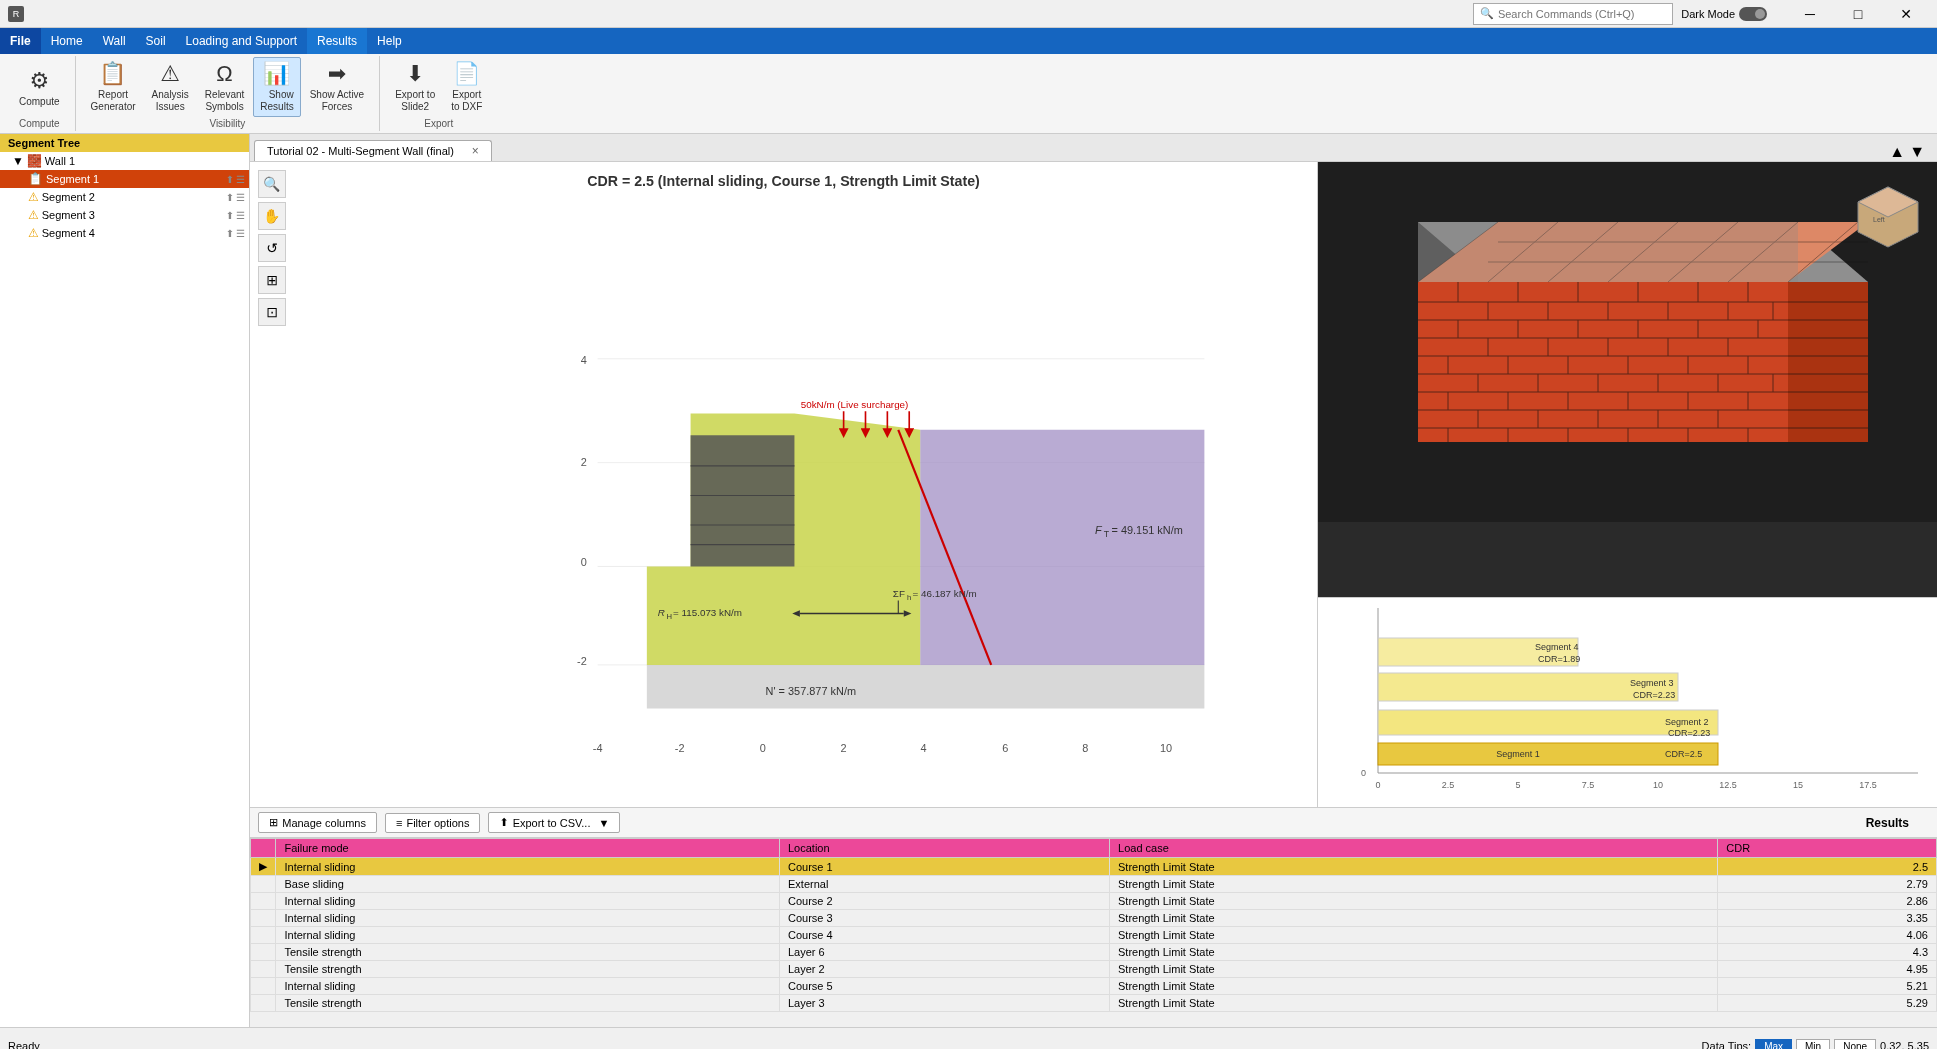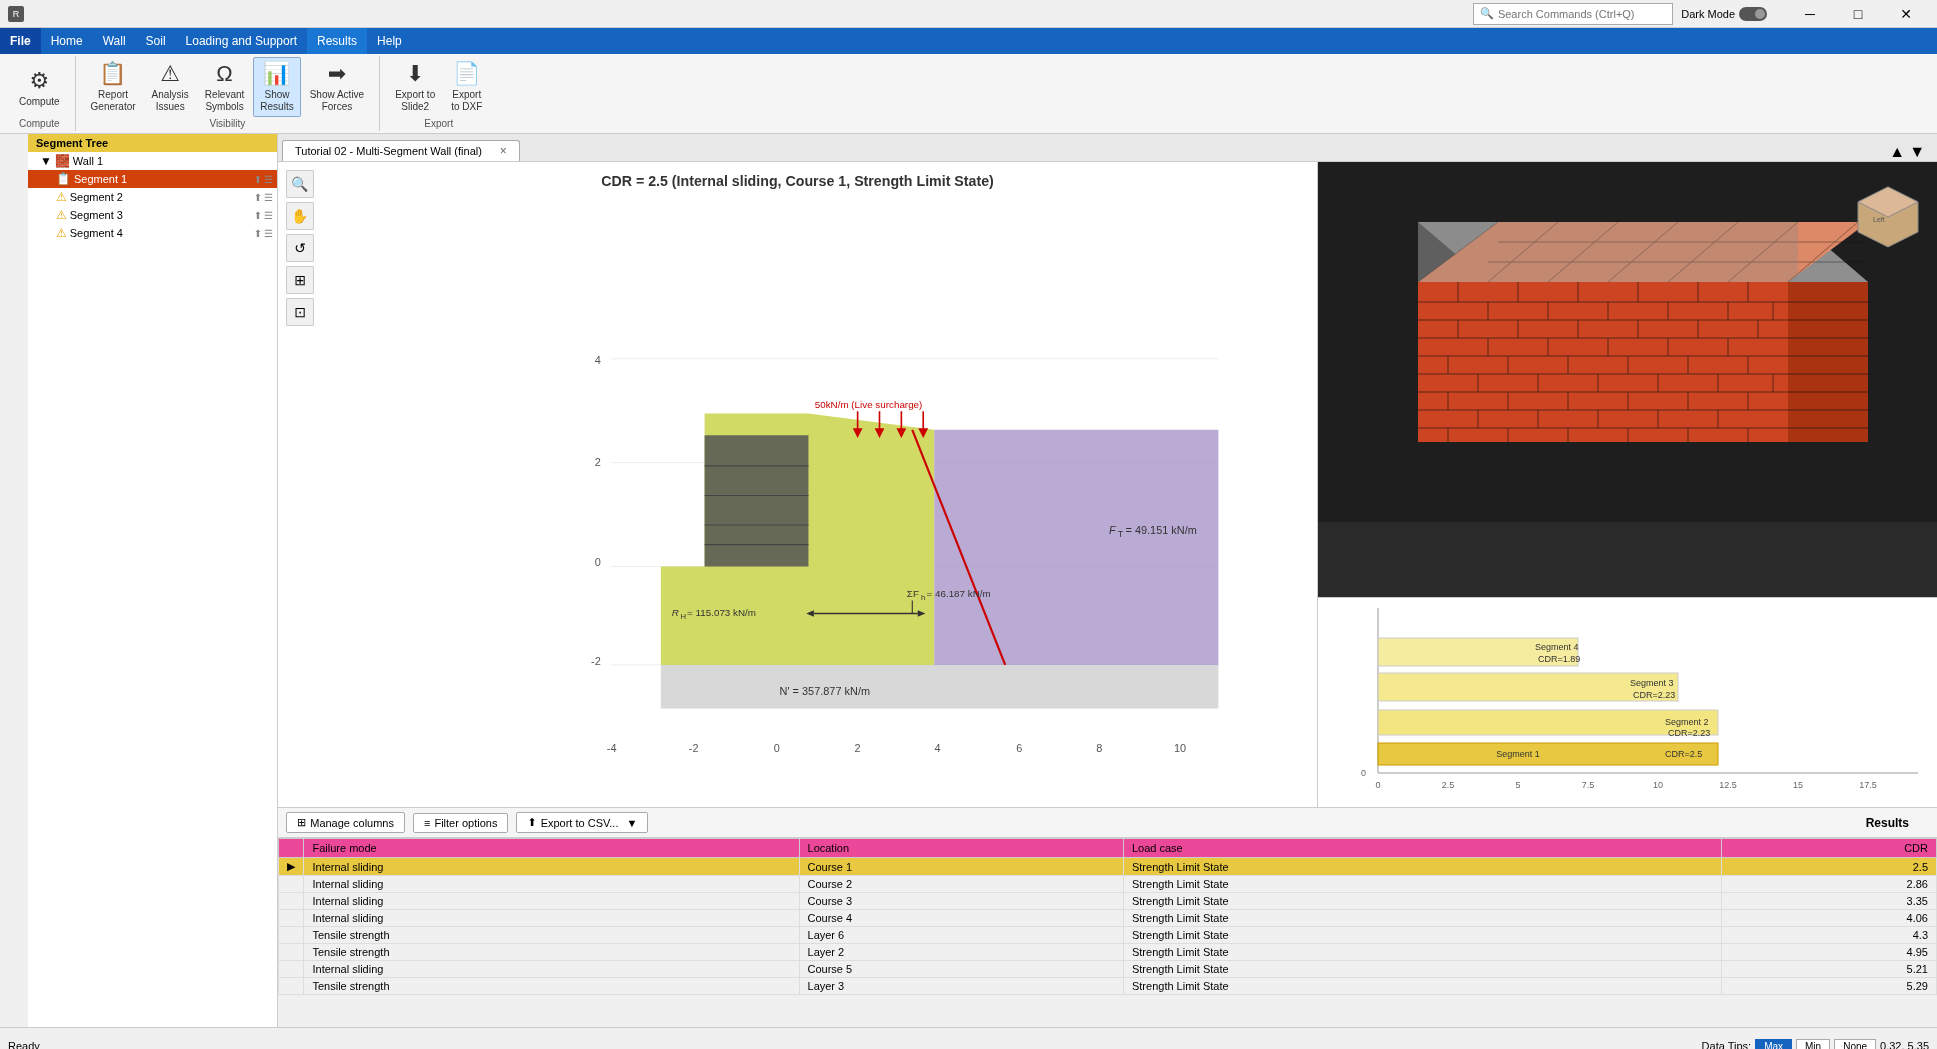--- a/index.html
+++ b/index.html
@@ -88,21 +88,20 @@
       background: transparent;
     }
     .tb-btn .icon { font-size: 22px; margin-bottom: 2px; }
     .tb-btn.active { background: #d0e8ff; border-color: #88aacc; }
 
     
     #main {
       display: flex;
       flex-direction: row;
       height: calc(1049px - 28px - 26px - 80px - 22px);
-      padding-left: 28px;
     }
 
     
     #sidebar {
       width: 250px;
       background: white;
       border-right: 1px solid #ccc;
       overflow-y: auto;
       flex-shrink: 0;
     }
@@ -342,21 +341,21 @@
       <div class="tb-btn">
         <div class="icon">⚠</div>
         <div style="text-align:center;line-height:1.2;">Analysis<br>Issues</div>
       </div>
       <div class="tb-btn">
         <div class="icon">Ω</div>
         <div style="text-align:center;line-height:1.2;">Relevant<br>Symbols</div>
       </div>
       <div class="tb-btn active">
         <div class="icon">📊</div>
-        <div style="text-align:center;line-height:1.2;">Show<br>Results</div>
+        <div style="text-align:right;line-height:1.2;">Show<br>Results</div>
       </div>
       <div class="tb-btn">
         <div class="icon">➡</div>
         <div style="text-align:center;line-height:1.2;">Show Active<br>Forces</div>
       </div>
     </div>
     <div class="toolbar-label">Visibility</div>
   </div>
 
   <div class="toolbar-group">
@@ -698,30 +697,37 @@
         <div class="results-title">Results</div>
       </div>
       <div class="results-table">
         <table>
           <thead>
             <tr>
               <th style="width:20px;"></th>
               <th>Failure mode</th>
               <th>Location</th>
               <th>Load case</th>
-              <th style="text-align:right;">CDR</th>
+              <th style="text-align:left;">CDR</th>
             </tr>
           </thead>
           <tbody id="results-tbody">
           <tr class="highlighted">
                 <td><span style="cursor:pointer;">▶</span></td>
                 <td>Internal sliding</td>
                 <td>Course 1</td>
                 <td>Strength Limit State</td>
                 <td class="cdr-val">2.5</td>
+              </tr>
+              <tr>
+                <td></td>
+                <td>Base sliding</td>
+                <td>External</td>
+                <td>Strength Limit State</td>
+                <td class="cdr-val">2.79</td>
               </tr>
               <tr>
                 <td></td>
                 <td>Internal sliding</td>
                 <td>Course 2</td>
                 <td>Strength Limit State</td>
                 <td class="cdr-val">2.86</td>
               </tr>
               <tr>
                 <td></td>

